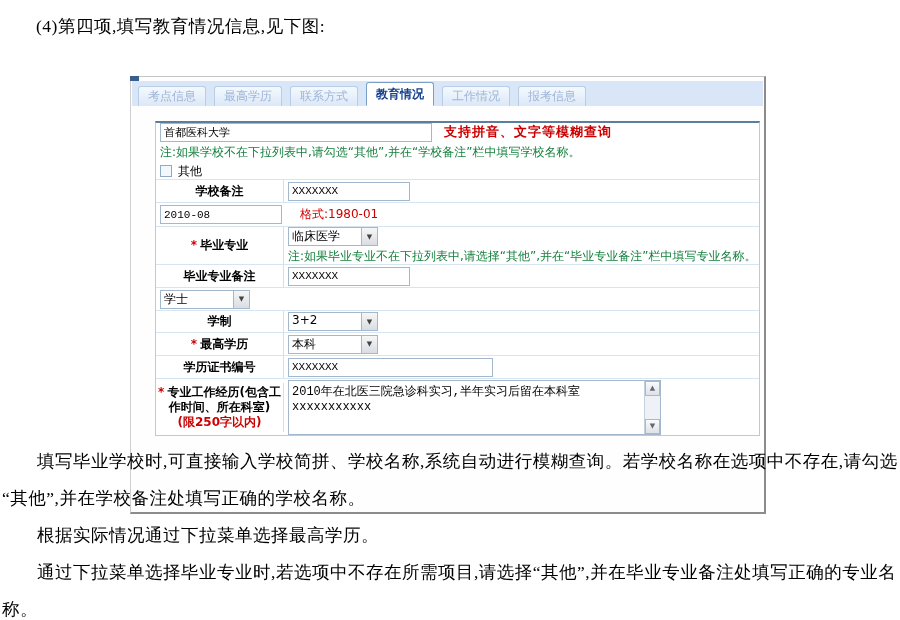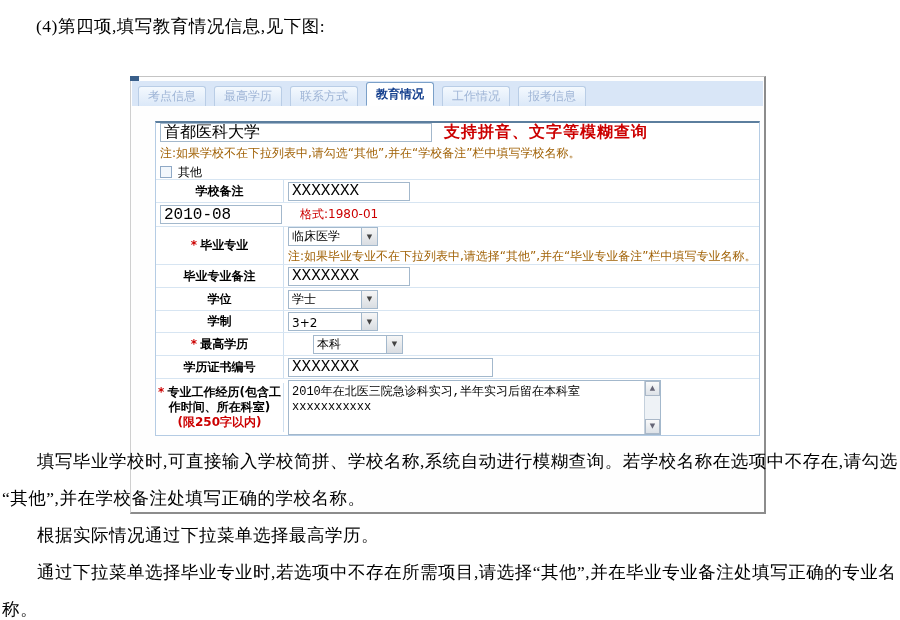--- a/index.html
+++ b/index.html
@@ -35,51 +35,51 @@
   .frow:last-child { border-bottom: none; }
   .cell-label { width: 128px; flex: 0 0 128px; border-right: 1px solid #cfe0f0;
                 display: flex; flex-direction: column; align-items: center; justify-content: center;
                 font-size: 12px; font-weight: bold; text-align: center; line-height: 15px; padding: 2px; }
   .cell-label .labelline { display: inline; }
   .req { color: #cc0000; margin-right: 3px; font-weight: bold; }
   .cell-value { flex: 1; padding: 2px 4px; font-size: 12px; display: flex; flex-direction: column; justify-content: center; }
   .vline { display: flex; align-items: center; }
 
   input.fld { height: 19px; border: 1px solid #a3b8cc; font-family: "Liberation Mono", "DejaVu Sans Mono", monospace;
-              font-size: 16px; padding: 1px 3px; background: #fff; }
+              font-size: 11px; padding: 1px 3px; background: #fff; }
   .w-school { width: 272px; }
   .w-small  { width: 122px; }
   .w-cert   { width: 205px; }
 
-  .hint-red   { color: #cc0000; font-weight: bold; font-size: 16px; margin-left: 12px; letter-spacing: 1px; }
+  .hint-red   { color: #cc0000; font-weight: bold; font-size: 13px; margin-left: 12px; letter-spacing: 1px; }
   .format-red { color: #cc0000; font-size: 12px; margin-left: 18px; }
   .limit-red  { color: #cc0000; font-weight: bold; }
-  .note { font-size: 12px; color: #a16207; line-height: 16px; margin-top: 2px; white-space: nowrap; }
+  .note { font-size: 12px; color: #15803d; line-height: 16px; margin-top: 2px; white-space: nowrap; }
 
   .cbline { margin-top: 3px; height: 17px; text-align: right; }
   .cbox { width: 12px; height: 12px; border: 1px solid #8fa9c6; background: #f2f7fc; display: inline-block; cursor: pointer; }
   .cbox-label { margin-left: 6px; font-size: 12px; }
 
   .fselect { width: 90px; height: 19px; border: 1px solid #a3b8cc; background: #fff;
-             display: inline-flex; align-items: flex-end; cursor: pointer; }
+             display: inline-flex; align-items: flex-start; cursor: pointer; }
   .fselect-text { flex: 1; font-size: 12px; padding-left: 3px; white-space: nowrap; overflow: hidden; }
   .fselect-arrow { width: 16px; height: 17px; background: linear-gradient(#f6f6f6, #d9dde2); border-left: 1px solid #a3b8cc;
                    font-size: 7px; color: #444; display: flex; align-items: center; justify-content: center; }
 
   .ta-wrap { width: 373px; height: 55px; border: 1px solid #a3b8cc; display: flex; background: #fff; }
   .ta-wrap textarea { flex: 1; border: none; resize: none; outline: none; overflow: hidden;
                       font-family: "Liberation Mono", "DejaVu Sans Mono", monospace; font-size: 12px; padding: 2px 3px; }
   .ta-scroll { width: 16px; background: #eef2f6; border-left: 1px solid #c4d0dc; display: flex; flex-direction: column;
                justify-content: space-between; }
   .sb { height: 15px; background: linear-gradient(#fafafa, #dde2e8); border: 1px solid #aab8c8;
         font-size: 7px; color: #667; display: flex; align-items: center; justify-content: center; cursor: pointer; }
 
   
   .h-r1 { height: 57px; } .h-r2 { height: 23px; } .h-r3 { height: 24px; } .h-r4 { height: 38px; }
-  .h-r5 { height: 23px; } .h-r6 { height: 23px; } .h-r7 { height: 22px; } .h-r8 { height: 23px; gap: 25px; }
+  .h-r5 { height: 23px; } .h-r6 { height: 23px; } .h-r7 { height: 22px; } .h-r8 { height: 23px; }
   .h-r9 { height: 23px; } .h-r10 { height: 56px; align-items: center; }
 </style>
 </head>
 <body>
 
 <div class="doc-heading">(4)第四项,填写教育情况信息,见下图:</div>
 
 <div class="panel">
   <div class="panel-corner"></div>
 
@@ -150,23 +150,20 @@
         <span>毕业专业备注</span>
       </div>
       <div class="cell-value">
         <div class="vline">
           <input class="fld w-small" type="text" value="XXXXXXX" style="">
         </div>
       </div>
     </div>
 
     <div class="frow h-r6">
-      <div class="cell-label">
-        <span>学位</span>
-      </div>
       <div class="cell-value">
         <div class="vline">
           <span class="fselect">
             <span class="fselect-text">学士</span>
             <span class="fselect-arrow">▼</span>
           </span>
         </div>
       </div>
     </div>
 

